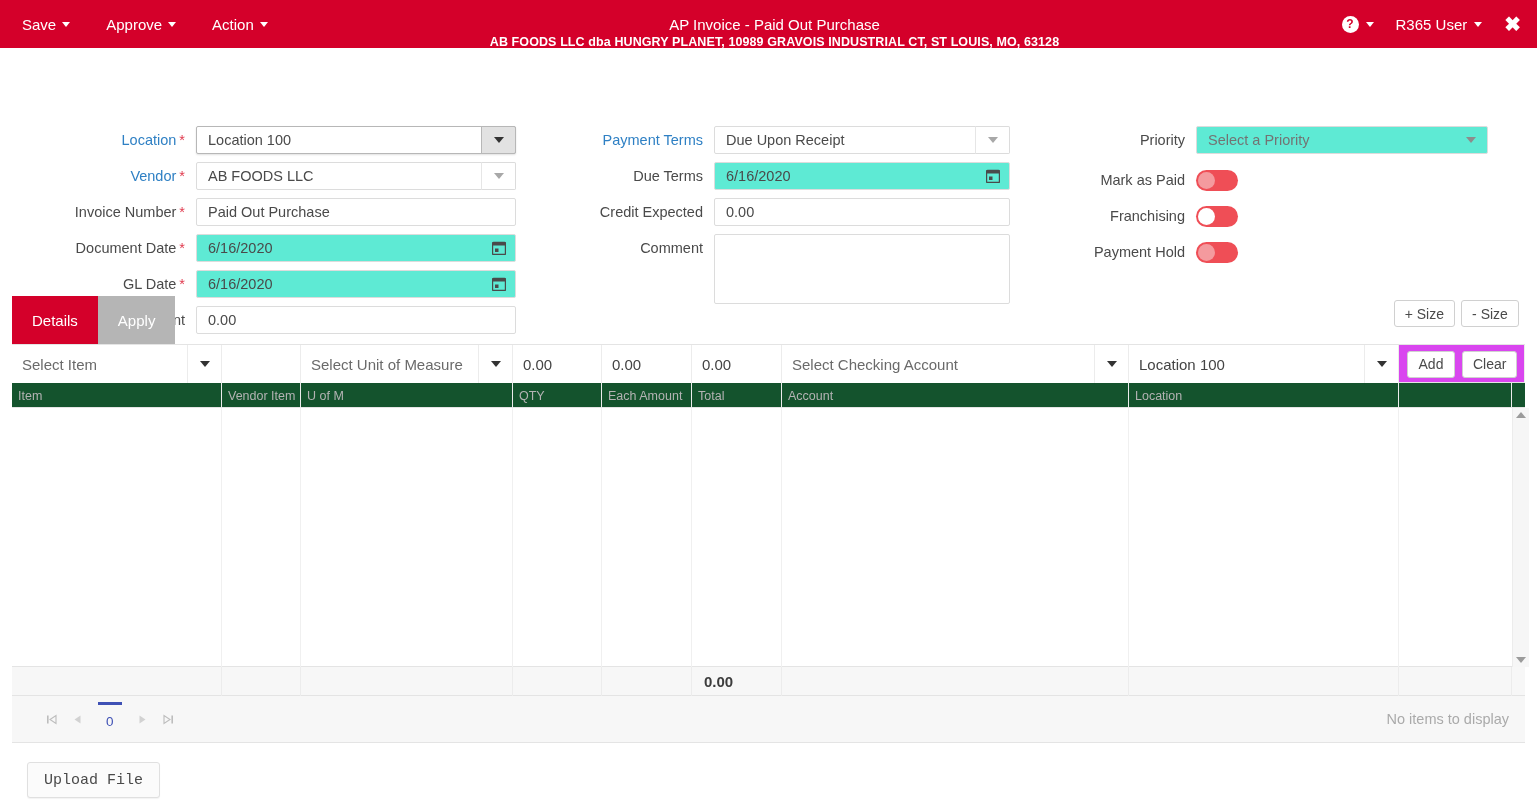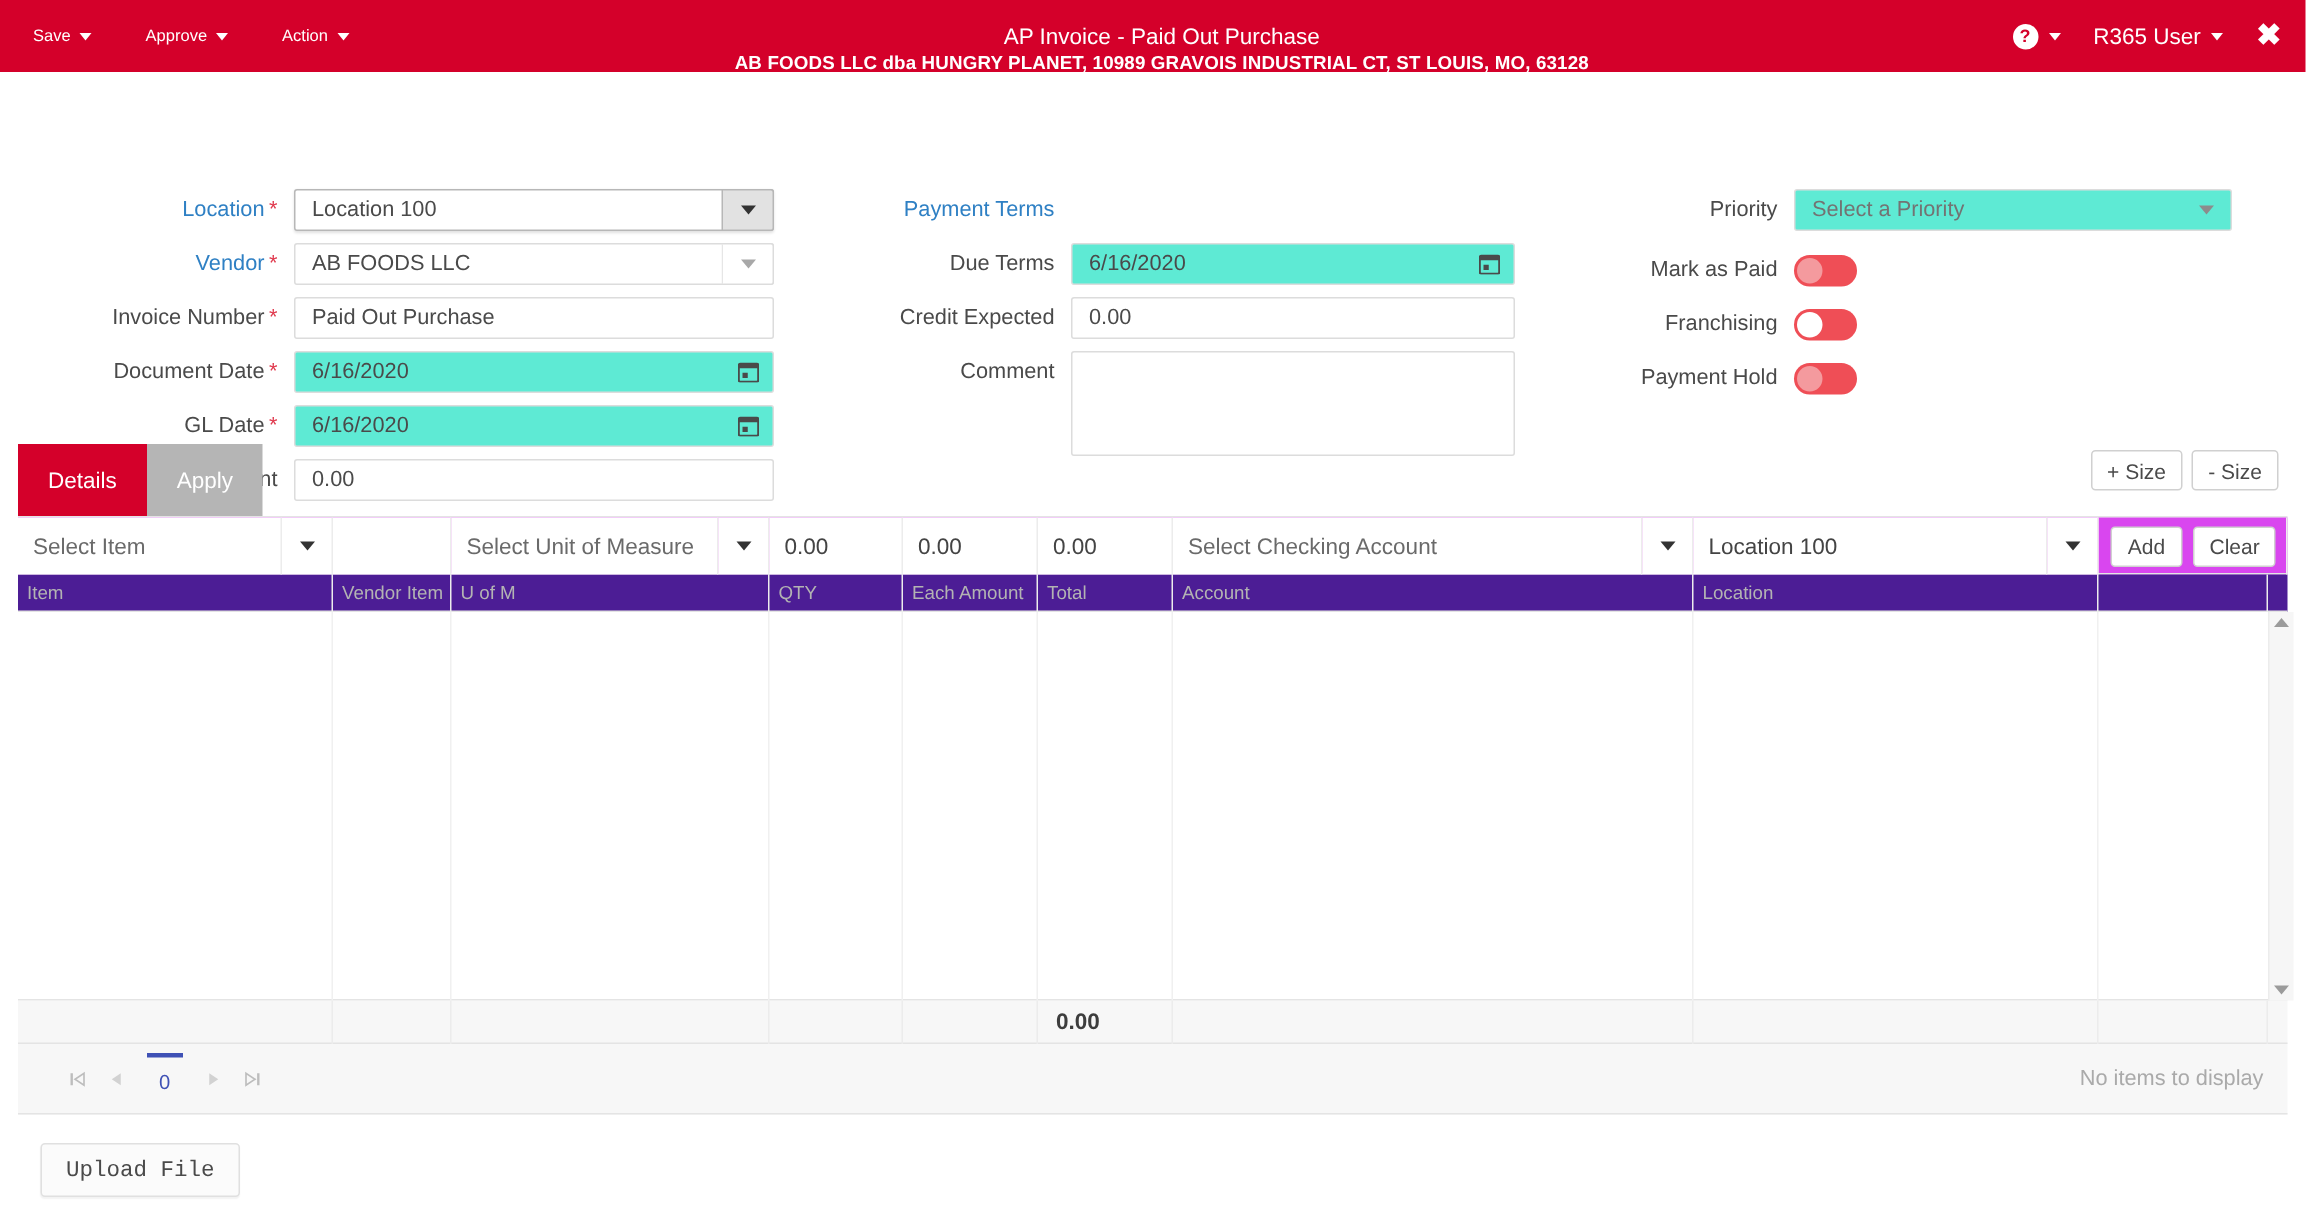--- a/index.html
+++ b/index.html
@@ -18,21 +18,21 @@
     position: relative;
     height: 48px;
     background: #d4002a;
     color: #ffffff;
   }
   .topbar-menus {
     position: absolute; left: 22px; top: 0;
     height: 48px; display: flex; align-items: center; gap: 36px;
   }
   .menu-item {
-    font-size: 11px; color: #ffffff; cursor: pointer;
+    font-size: 15px; color: #ffffff; cursor: pointer;
     display: flex; align-items: center; gap: 6px; line-height: 1;
   }
   .caret-down {
     width: 0; height: 0;
     border-left: 4px solid transparent;
     border-right: 4px solid transparent;
     border-top: 5px solid #ffffff;
     display: inline-block;
   }
   .title-wrap {
@@ -176,23 +176,22 @@
   }
   .entry-btn-cell { display: flex; align-items: center; gap: 7px; padding-left: 8px; border-right: 1px solid #ececec; }
   .g-btn {
     height: 27px; min-width: 48px; padding: 0 10px;
     border: 1px solid #d0d0d0; border-radius: 3px; background: #ffffff;
     font-family: "Liberation Sans", sans-serif; font-size: 14px; color: #4a4a4a;
     cursor: pointer;
   }
 
   .head-row {
-    display: flex; height: 25px; background: #4c1d95;
+    display: flex; height: 25px; background: #14532d;
     border-bottom: 1px solid #e4e4e4;
-    align-items: center;
   }
   .head-cell {
     height: 25px; display: flex; align-items: center;
     padding: 0 0 0 6px; font-size: 12.5px; color: #b3b3b3;
     border-right: 1px solid #ececec; flex: 0 0 auto;
     white-space: nowrap; overflow: hidden;
   }
 
   .body-area {
     position: relative; height: 259px; background: #ffffff;
@@ -357,20 +356,26 @@
 
   <div class="fld-row" style="left:0; top:258px; width:526px;">
     <div class="fld-label" style="width:196px;">Document Amount</div>
     <div class="ctl" style="width:320px;">
       <div class="fakeinput">0.00</div>
     </div>
   </div>
 
   <div class="fld-row" style="left:520px; top:78px; width:510px;">
     <div class="fld-label link" style="width:194px;">Payment Terms</div>
+    <div class="ctl" style="width:296px;">
+      <div class="fakeinput">Due Upon Receipt</div>
+      <div class="ddbtn">
+          <i class="tri" style="border-top-color:#a8a8a8"></i>
+        </div>
+    </div>
   </div>
 
   <div class="fld-row" style="left:520px; top:114px; width:510px;">
     <div class="fld-label" style="width:194px;">Due Terms</div>
     <div class="ctl shaded" style="width:296px;">
       <div class="fakeinput">6/16/2020</div>
       <span class="cal-icon">
         <svg width="14" height="14" viewBox="0 0 14 14">
             <rect x="0.5" y="1.5" width="13" height="12" rx="1" fill="none" stroke="#4a4a4a" stroke-width="1.4"></rect>
             <rect x="0.5" y="1.5" width="13" height="3" fill="#4a4a4a"></rect>

